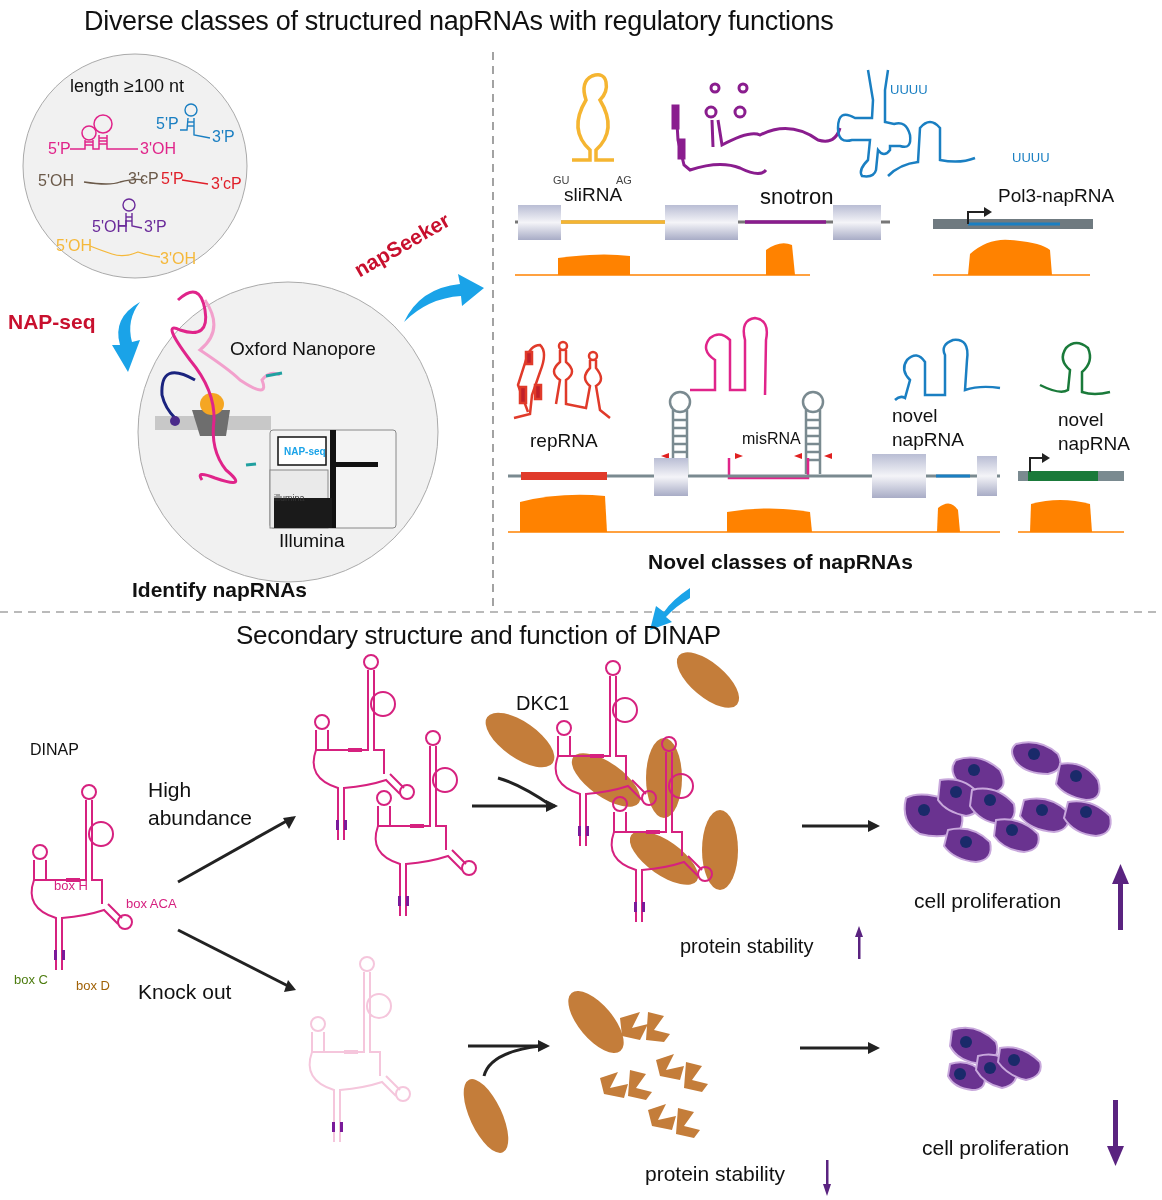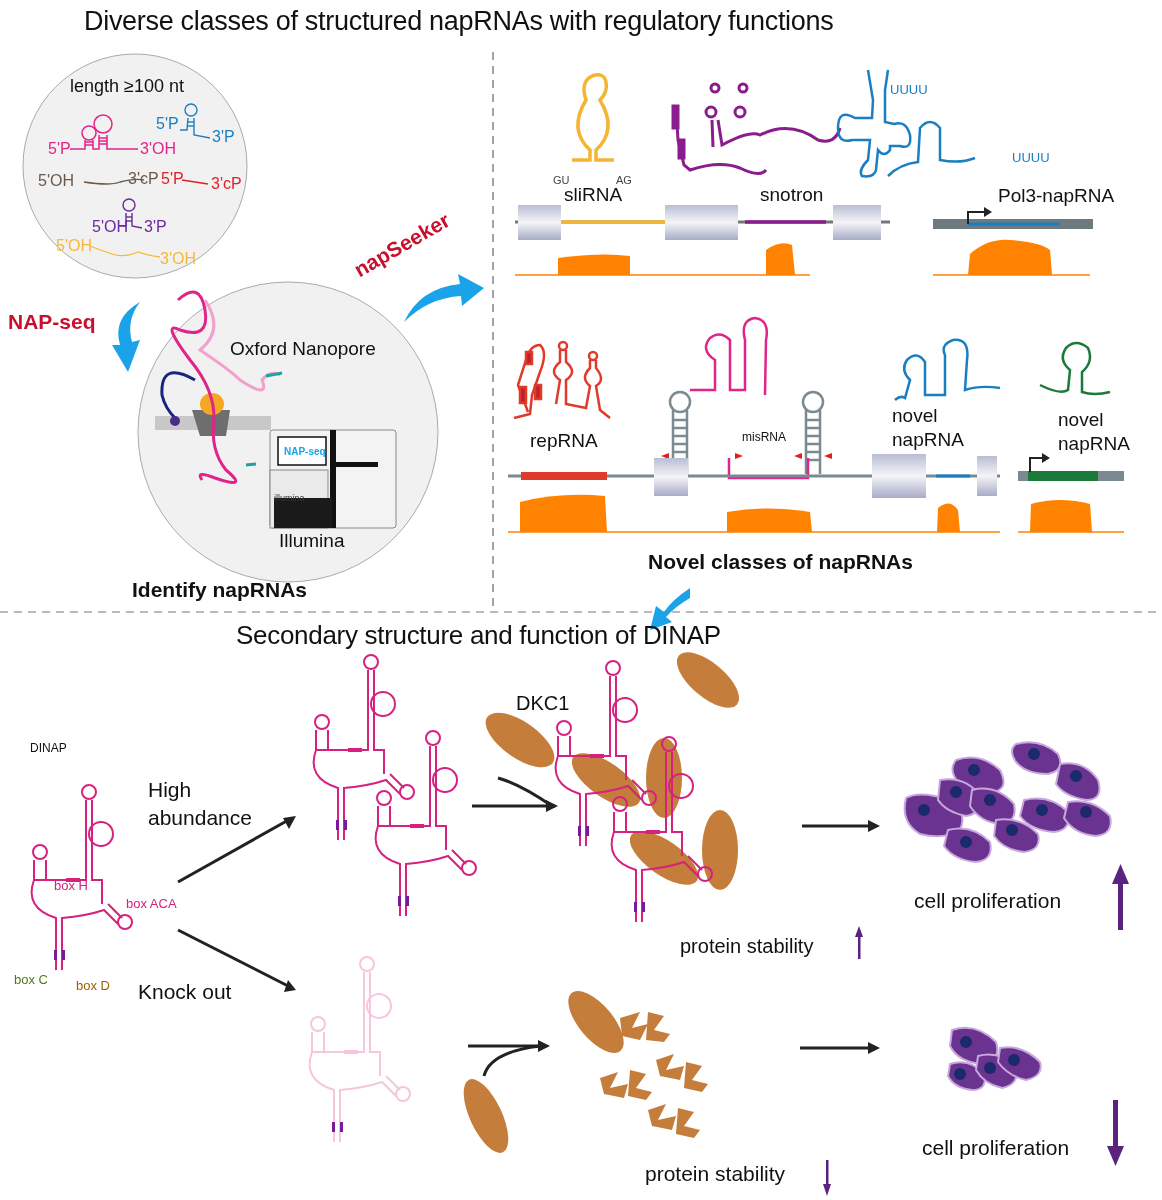--- a/index.html
+++ b/index.html
@@ -143,21 +143,21 @@
 
   <line x1="515" y1="275" x2="810" y2="275" stroke="#ff8200" stroke-width="1.5"></line>
   <path d="M558 275 L558 258 Q600 252 630 256 L630 275 Z" fill="#ff8200"></path>
   <path d="M766 275 L766 250 Q780 240 792 245 L795 275 Z" fill="#ff8200"></path>
   <line x1="933" y1="275" x2="1090" y2="275" stroke="#ff8200" stroke-width="1.5"></line>
   <path d="M968 275 L970 254 Q988 238 1010 240 Q1040 242 1050 250 L1052 275 Z" fill="#ff8200"></path>
 </svg>
 <div class="abs tiny" style="left:553px;top:154px;color:#444;">GU</div>
 <div class="abs tiny" style="left:616px;top:154px;color:#444;">AG</div>
 <div class="abs lbl" style="left:564px;top:184px;font-size:19px;">sliRNA</div>
-<div class="abs lbl" style="left:760px;top:184px;font-size:19px;">snotron</div>
+<div class="abs lbl" style="left:760px;top:184px;font-size:22px;">snotron</div>
 <div class="abs lbl" style="left:998px;top:185px;font-size:19px;">Pol3-napRNA</div>
 
 <svg width="1162" height="1200">
   <g stroke="#e03a2a" stroke-width="2.5" fill="none">
     <path d="M514 418 L530 414 L532 395 L540 372 Q548 352 540 345 Q530 345 526 360 L518 385 L528 412"></path>
     <rect x="520" y="387" width="6" height="16" fill="#c0202a"></rect>
     <rect x="535" y="385" width="6" height="14" fill="#c0202a"></rect>
     <rect x="526" y="352" width="6" height="12" fill="#c0202a"></rect>
     <path d="M556 404 L560 380 Q548 372 560 362 L560 350 M566 350 L566 362 Q578 372 566 380 L566 404 L586 408 L590 386 Q580 378 590 368 L590 360 M596 360 L596 368 Q606 380 596 386 L600 410 L610 418"></path>
     <circle cx="563" cy="346" r="4"></circle>
@@ -191,21 +191,21 @@
   <path d="M1042 453 L1050 458 L1042 463 Z" fill="#222"></path>
 
   <line x1="508" y1="532" x2="1000" y2="532" stroke="#ff8200" stroke-width="1.5"></line>
   <path d="M520 532 L520 502 Q560 492 605 496 L607 532 Z" fill="#ff8200"></path>
   <path d="M727 532 L727 512 Q770 505 810 512 L812 532 Z" fill="#ff8200"></path>
   <path d="M937 532 L938 508 Q950 498 958 510 L960 532 Z" fill="#ff8200"></path>
   <line x1="1018" y1="532" x2="1124" y2="532" stroke="#ff8200" stroke-width="1.5"></line>
   <path d="M1030 532 L1031 504 Q1060 496 1090 504 L1092 532 Z" fill="#ff8200"></path>
 </svg>
 <div class="abs lbl" style="left:530px;top:430px;font-size:19px;">repRNA</div>
-<div class="abs lbl" style="left:742px;top:430px;font-size:12px;">misRNA</div>
+<div class="abs lbl" style="left:742px;top:430px;font-size:16px;">misRNA</div>
 <div class="abs lbl" style="left:892px;top:404px;font-size:19px;width:90px;white-space:normal;line-height:24px;">novel napRNA</div>
 <div class="abs lbl" style="left:1058px;top:408px;font-size:19px;width:90px;white-space:normal;line-height:24px;">novel napRNA</div>
 <div class="abs bold" style="left:648px;top:550px;font-size:21px;">Novel classes of napRNAs</div>
 
 <div class="abs title" style="left:236px;top:620px;font-size:26px;">Secondary structure and function of DINAP</div>
 
 <svg width="1162" height="1200">
 
   <defs>
     <g id="dinap">
@@ -316,21 +316,21 @@
       <path d="M1112 884 L1120.5 864 L1129 884 Z"></path>
   </g>
   <g fill="#5a2380">
     <rect x="826" y="1160" width="2.5" height="24"></rect>
       <path d="M823 1184 L827 1196 L831 1184 Z"></path>
     <rect x="1113" y="1100" width="5" height="50"></rect>
       <path d="M1107 1146 L1115.5 1166 L1124 1146 Z"></path>
   </g>
 </svg>
 
-<div class="abs lbl" style="left:30px;top:741px;font-size:12px;">DINAP</div>
+<div class="abs lbl" style="left:30px;top:741px;font-size:16px;">DINAP</div>
 <div class="abs small" style="left:54px;top:878px;color:#d6217f;font-size:13px;">box H</div>
 <div class="abs small" style="left:126px;top:896px;color:#d6217f;font-size:13px;">box ACA</div>
 <div class="abs small" style="left:14px;top:972px;color:#4d7c0f;font-size:13px;">box C</div>
 <div class="abs small" style="left:76px;top:978px;color:#a16207;font-size:13px;">box D</div>
 <div class="abs lbl" style="left:148px;top:778px;font-size:21px;">High</div>
 <div class="abs lbl" style="left:148px;top:806px;font-size:21px;">abundance</div>
 <div class="abs lbl" style="left:138px;top:980px;font-size:21px;">Knock out</div>
 <div class="abs lbl" style="left:516px;top:692px;font-size:20px;">DKC1</div>
 <div class="abs lbl" style="left:680px;top:935px;font-size:20px;">protein stability</div>
 <div class="abs lbl" style="left:914px;top:889px;font-size:21px;">cell proliferation</div>

